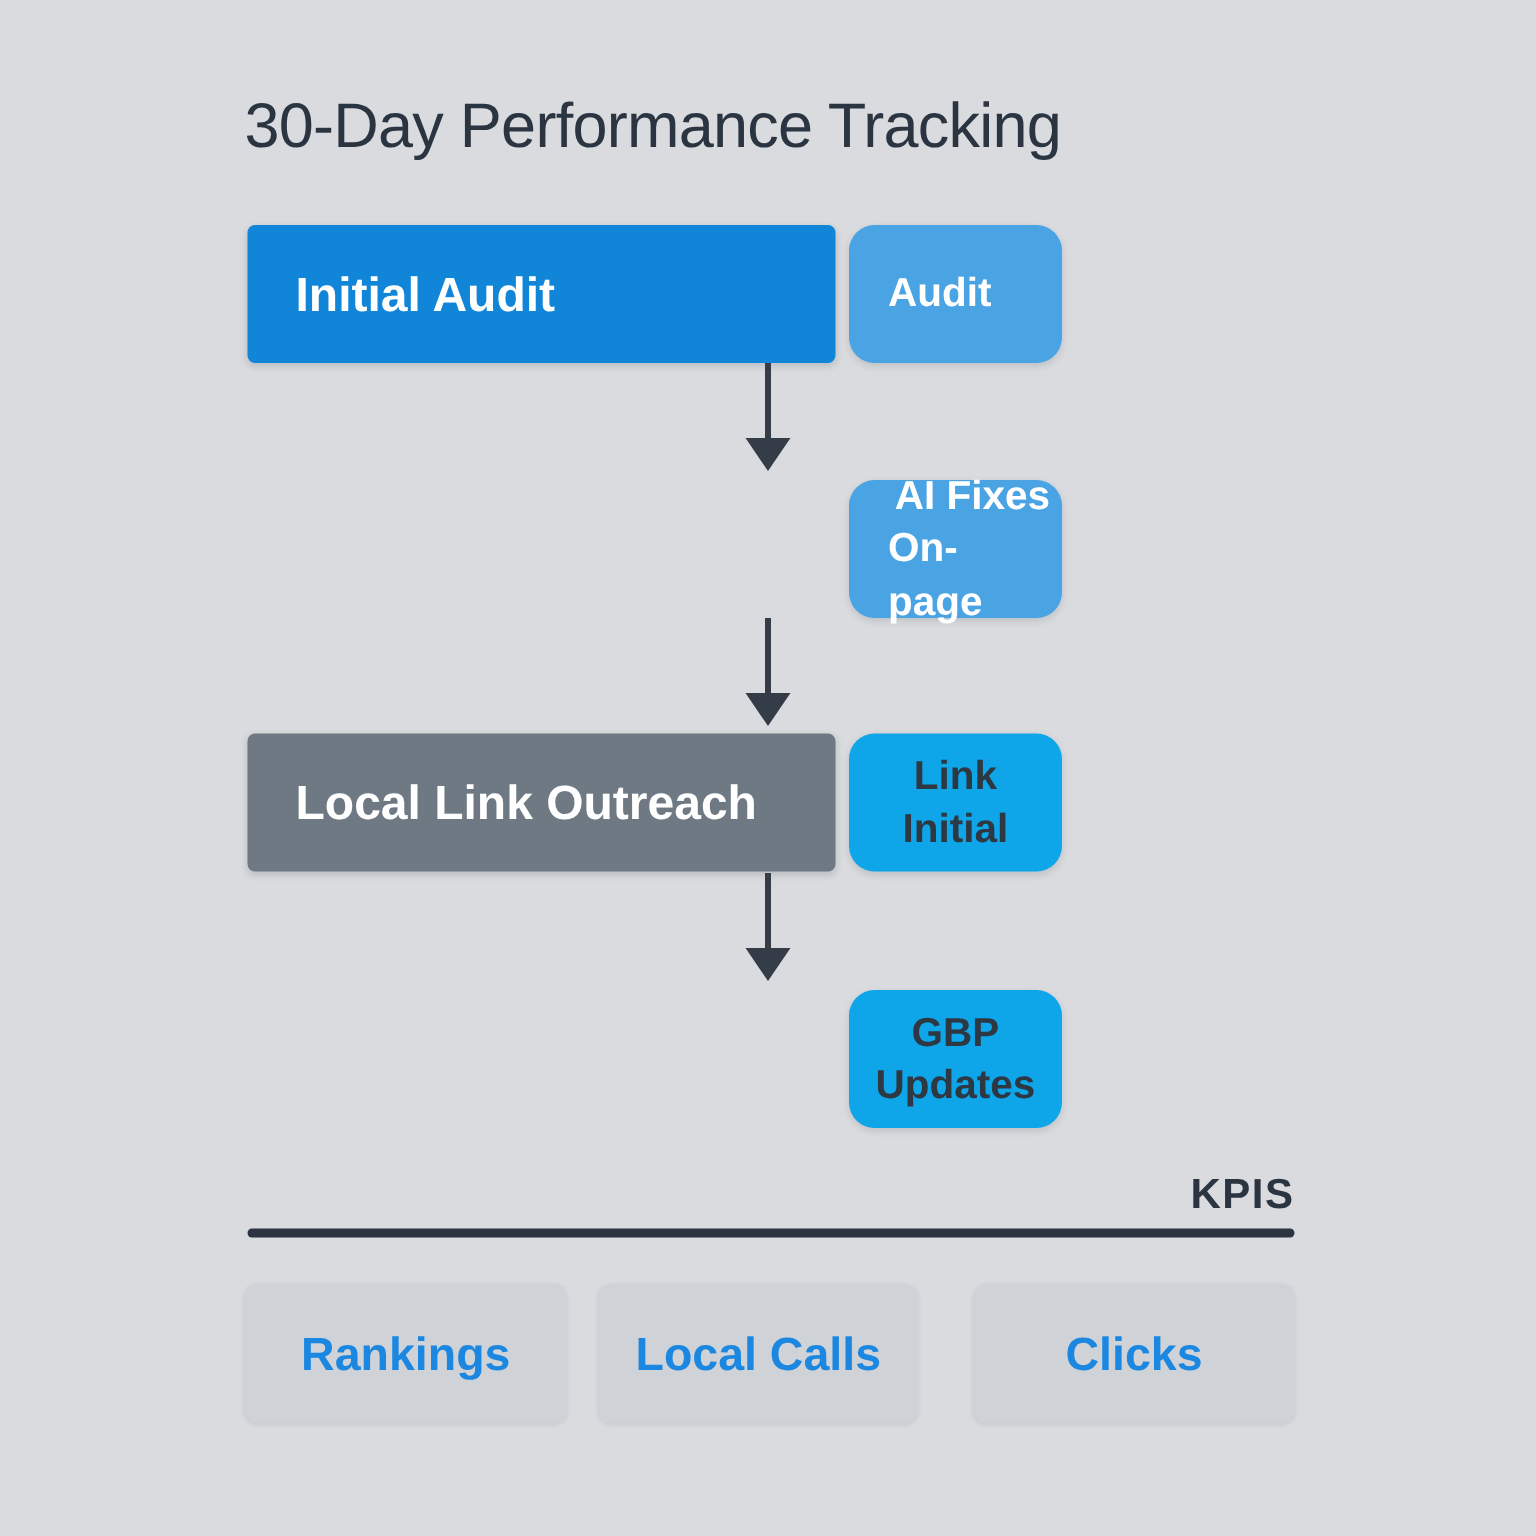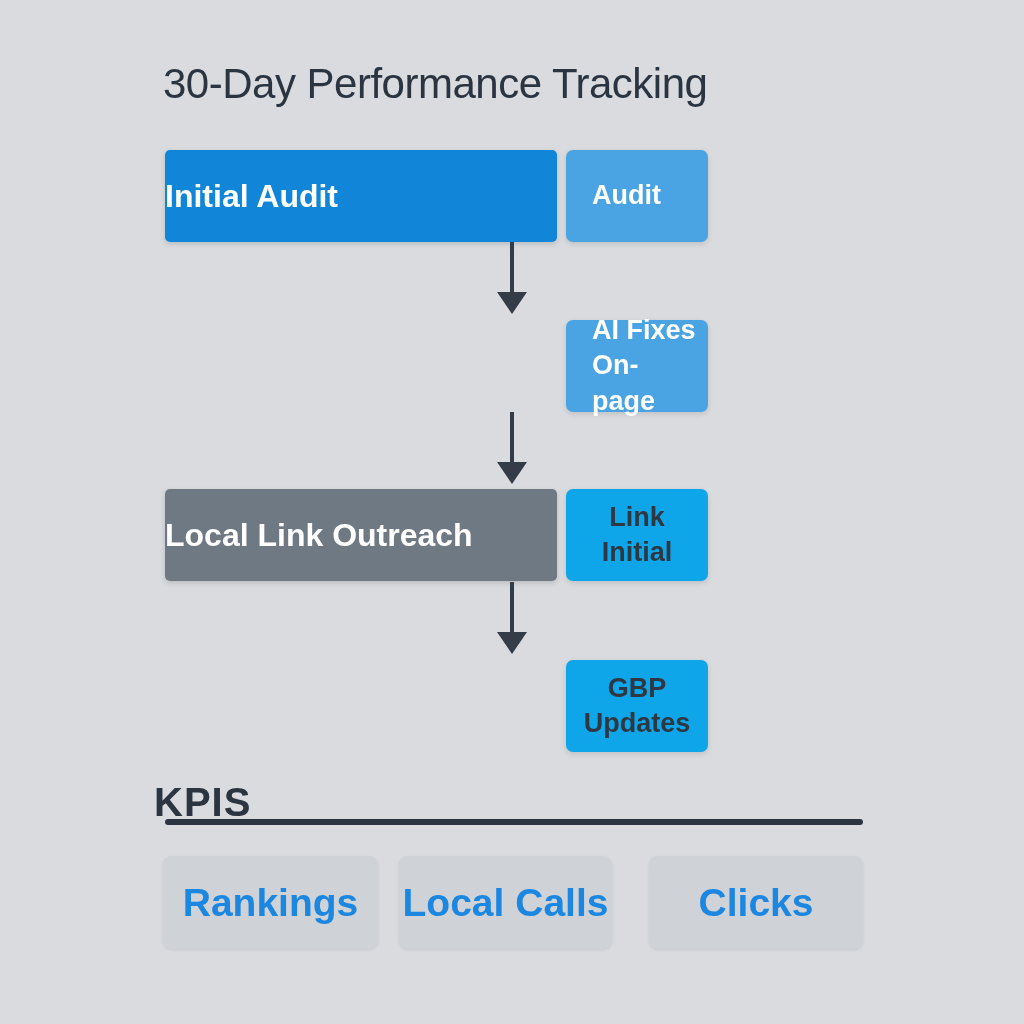--- a/index.html
+++ b/index.html
@@ -20,43 +20,43 @@
     font-size: 42px; font-weight: 400;
     color: #2b3441;
     letter-spacing: -0.5px;
     margin: 0;
   }
   .main-box {
     position: absolute;
     left: 165px; width: 392px; height: 92px;
     border-radius: 5px;
     display: flex; align-items: center;
-    box-sizing: border-box;
+    padding-left: 32px; box-sizing: border-box;
     font-weight: 700; font-size: 32px;
     box-shadow: 0 2px 5px rgba(40,50,60,0.18);
   }
   .side-box {
     position: absolute;
     left: 566px; width: 142px; height: 92px;
-    border-radius: 7px;
+    border-radius: 17px;
     display: flex; flex-direction: column; justify-content: center;
     box-sizing: border-box;
     font-weight: 700; font-size: 27px; line-height: 1.3;
     box-shadow: 0 2px 5px rgba(40,50,60,0.15);
   }
   .side-left   { align-items: flex-start; padding-left: 26px; padding-right: 8px; }
   .side-center { align-items: center; text-align: center; }
 
   .bg-blue      { background: #1186d9; color: #ffffff; }
   .bg-lightblue { background: #4aa3e2; color: #ffffff; }
   .bg-slate     { background: #6e7984; color: #ffffff; }
   .bg-lightgray { background: #0ea5e9; color: #2e3842; }
 
   .r1 { top: 150px; }
-  .r2 { top: 320px; }
+  .r2 { top: 320px; align-items: flex-end; }
   .r3 { top: 489px; }
   .r4 { top: 660px; }
 
   .arrow { position: absolute; left: 497px; width: 30px; height: 72px; }
   .a1 { top: 242px; }
   .a2 { top: 412px; }
   .a3 { top: 582px; }
   .arrow .shaft {
     position: absolute; left: 13px; top: 0;
     width: 4px; height: 52px;
@@ -65,39 +65,39 @@
   .arrow .head {
     position: absolute; left: 0; top: 50px;
     width: 0; height: 0;
     border-left: 15px solid transparent;
     border-right: 15px solid transparent;
     border-top: 22px solid #333c47;
   }
 
   .kpi-heading {
     position: absolute;
-    left: 154px; top: 780px; width: 698px;
-    text-align: left;
-    font-size: 40px; font-weight: 700;
+    left: 165px; top: 780px; width: 698px;
+    text-align: right;
+    font-size: 28px; font-weight: 700;
     color: #2b3441; letter-spacing: 1px;
   }
   .kpi-line {
     position: absolute;
     left: 165px; top: 819px;
     width: 698px; height: 6px;
     background: #2b3440;
     border-radius: 3px;
   }
   .kpi-box {
     position: absolute;
     top: 856px; height: 93px;
     background: #cfd2d7;
     border-radius: 9px;
     display: flex; align-items: center; justify-content: center;
-    font-size: 39px; font-weight: 700;
+    font-size: 31px; font-weight: 700;
     color: #1b87e0;
     box-shadow: 0 1px 3px rgba(40,50,60,0.10);
   }
   .k1 { left: 163px; width: 215px; }
   .k2 { left: 399px; width: 213px; }
   .k3 { left: 649px; width: 214px; }
 </style>
 </head>
 <body>
 

